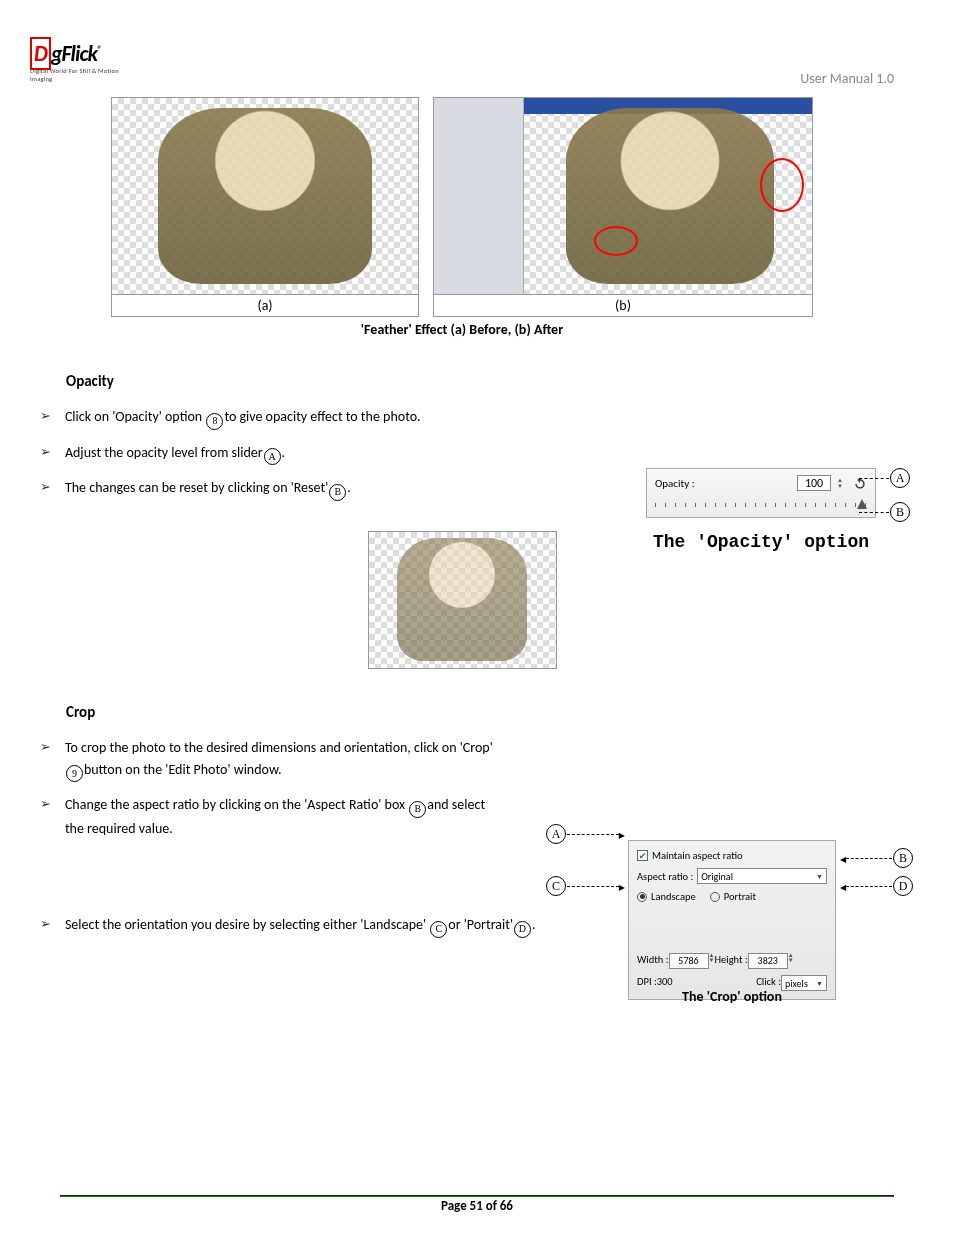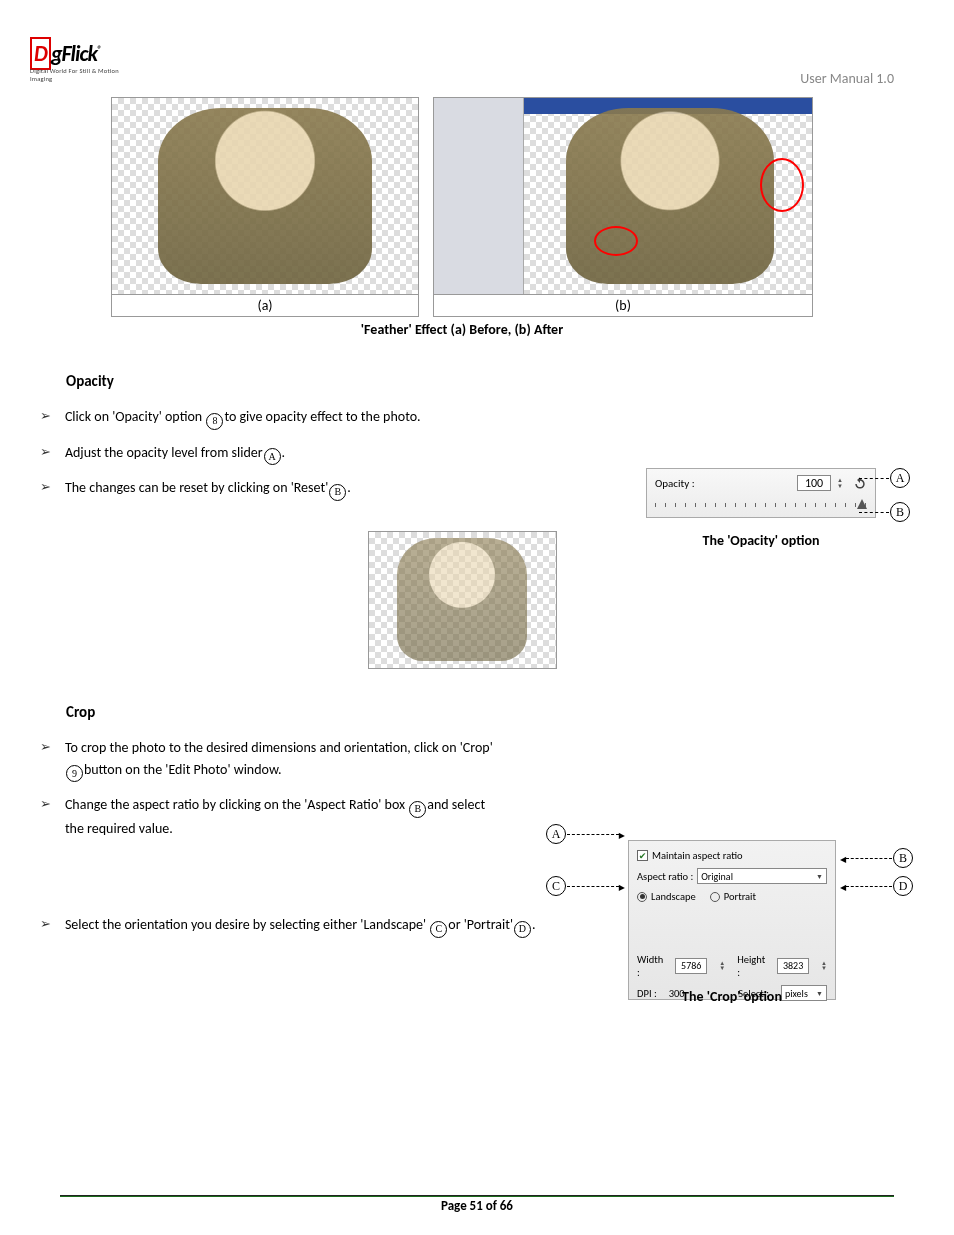--- a/index.html
+++ b/index.html
@@ -56,21 +56,21 @@
   .numbox { width: 34px; height:16px; border:1px solid #888; font-size:12px; text-align:center; background:#fff; }
   .spin { width:10px; display:flex; flex-direction:column; font-size:6px; line-height:6px; color:#555; }
   .reset-icon { width:14px; height:14px; }
   .reset-icon svg { width:14px; height:14px; }
   .slider-track { margin-top:8px; height:12px; position:relative; }
   .slider-track::before {
     content:""; position:absolute; left:0; right:0; top:4px; height:4px;
     background: repeating-linear-gradient(90deg,#666,#666 1px,transparent 1px,transparent 10px);
   }
   .slider-thumb { position:absolute; right:0; top:0; width:0; height:0; border-left:5px solid transparent; border-right:5px solid transparent; border-bottom:10px solid #555; }
-  .opt-caption { text-align:center; font-weight:bold; font-size:14px; margin-top:6px; }
+  .opt-caption { text-align:center; font-weight:bold; font-size:18px; margin-top:6px;font-family:Liberation Mono, monospace; }
   .mA { position:absolute; right:43px; top:468px; display:flex; align-items:center; }
   .mA .ln { width:30px; border-top:1px dashed #000; }
   .mB { position:absolute; right:43px; top:502px; display:flex; align-items:center; }
   .mB .ln { width:30px; border-top:1px dashed #000; }
   .center-fig { text-align:center; margin-top:30px; }
   .img-c { width: 189px; height: 138px; margin: 0 auto; }
   .crop-panel {
     position:absolute; right:118px; top:840px;
     width: 208px; height: 160px;
     border:1px solid #aaa;
@@ -78,21 +78,21 @@
     font-size: 10.5px; padding: 8px 8px;
   }
   .crop-panel .row { display:flex; align-items:center; margin-bottom:6px; gap:4px;}
   .chk { width:11px; height:11px; border:1px solid #666; display:inline-flex; align-items:center; justify-content:center; background:#fff; }
   .chk.checked::after { content:"✔"; font-size:9px; color:#2a7a2a; }
   .sel { height:16px; border:1px solid #888; background:#fff; padding:0 3px; font-size:10px; display:inline-flex; align-items:center; justify-content:space-between; min-width:70px; }
   .sel .dd { font-size:7px; color:#444; }
   .radio { width:10px; height:10px; border:1px solid #555; border-radius:50%; display:inline-flex; align-items:center; justify-content:center; }
   .radio.sel-on::after { content:""; width:5px; height:5px; background:#333; border-radius:50%; }
   .crop-panel .spacer { height: 44px; }
-  .crop-panel .dimrow { display:flex; align-items:center; gap:12px; }
+  .crop-panel .dimrow { display:flex; gap:0; }
   .nb { width:40px; height:16px; border:1px solid #888; background:#fff; text-align:center; font-size:10px; }
   .mini-spin { font-size:6px; line-height:5px; color:#555; display:flex; flex-direction:column; }
   .crop-caption { text-align:center; font-weight:bold; margin-top:4px; }
   .ptr { position:absolute; display:flex; align-items:center; font-family:"Times New Roman",serif; }
   .ptrA { top:824px; left:545px; width:80px; }
   .ptrC { top:876px; left:545px; width:80px; }
   .ptrB { top:848px; right:40px; width:74px; flex-direction:row-reverse; }
   .ptrD { top:876px; right:40px; width:74px; flex-direction:row-reverse; }
   .ptr .ln { flex:1; border-top:1px dashed #000; }
   .ptr .ar::after { content:"▶"; font-size:8px; }
@@ -242,21 +242,21 @@
     <span class="nb">3823</span>
     <span class="mini-spin">
         <span>▲</span>
         <span>▼</span>
       </span>
   </div>
   <div class="dimrow" style="margin-top:6px;">
     <span>DPI :</span>
     <span style="width:28px;">300</span>
     <span style="flex:1;"></span>
-    <span>Select :</span>
+    <span>Click :</span>
     <span class="sel" style="min-width:46px;">
         <span>pixels</span>
         <span class="dd">▼</span>
       </span>
   </div>
 </div>
 <div style="position:absolute; right:118px; top:984px; width:208px;" class="crop-caption">The 'Crop' option</div>
 
 <div class="ptr ptrA">
     <span class="circ big">A</span>

